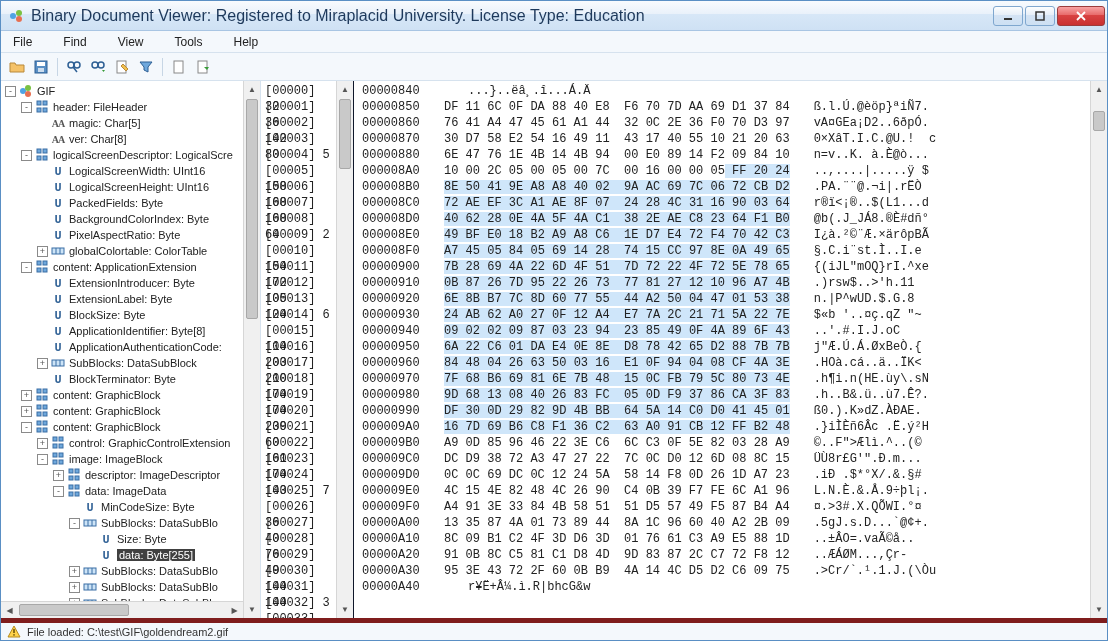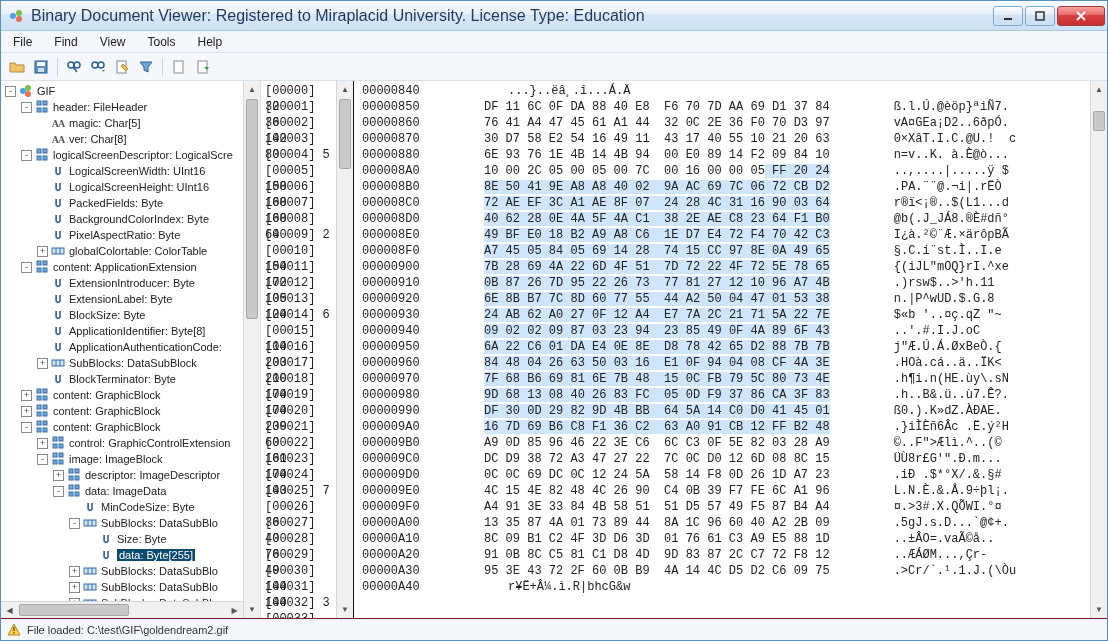--- a/index.html
+++ b/index.html
@@ -8,21 +8,21 @@
 .window { width: 1108px; height: 641px; border: 1px solid #5a8fc4; background: #fff; display: flex; flex-direction: column; }
 
 .titlebar { height: 30px; background: linear-gradient(to bottom, #f8fbfe 0%, #e9f1fa 45%, #d7e7f7 46%, #cfe1f4 100%); display: flex; align-items: center; padding: 0 2px 0 8px; border-bottom: 1px solid #a8c5e3; }
 .titlebar .app-icon { width: 16px; height: 16px; margin-right: 6px; display:inline-flex; align-items:center; justify-content:center; }
 .titlebar .title-text { flex: 1; color: #1e395b; font-size: 16px; }
 .win-btns { display: flex; gap: 2px; }
 .win-btn { width: 30px; height: 20px; border: 1px solid #7fa7cf; border-radius: 3px; background: linear-gradient(to bottom,#fdfefe,#e6eef8 45%,#d4e3f4 46%,#cde0f3); display:flex; align-items:center; justify-content:center; font-size:10px; color:#3b3b3b; }
 .win-btn.close { width: 48px; background: linear-gradient(to bottom,#f7a3a3,#e76969 45%,#d84242 46%,#c93030); border-color:#9b3b3b; color:#fff; }
 .win-btn svg { width:12px; height:10px; }
 
-.menubar { height: 22px; display:flex; align-items:center; gap: 22px; padding: 0 12px; background:#f4f8fc; border-bottom:1px solid #d6e2ee; color:#222; }
+.menubar { height: 22px; display:flex; align-items:center; gap: 31px; padding: 0 12px; background:#f4f8fc; border-bottom:1px solid #d6e2ee; color:#222; }
 .menubar span { cursor:default; }
 
 .toolbar { height: 28px; display:flex; align-items:center; gap:4px; padding:0 6px; background:#f4f8fc; border-bottom:1px solid #d6e2ee; }
 .tb-btn { width:20px; height:20px; display:flex; align-items:center; justify-content:center; border:1px solid transparent; border-radius:2px; }
 .tb-sep { width:1px; height:18px; background:#c7d6e5; margin:0 2px; }
 
 .content { flex:1; display:flex; min-height:0; }
 
 .pane { position:relative; overflow:hidden; background:#fff; }
 .pane-tree { width:260px; border-right:1px solid #d6e2ee; }
@@ -37,34 +37,34 @@
 .scroll-x .thumb { position:absolute; top:2px; bottom:2px; background:#c9c9c9; border:1px solid #a8a8a8; border-radius:2px; }
 .scroll-x .arrow { position:absolute; top:0; bottom:0; width:17px; display:flex; align-items:center; justify-content:center; font-size:8px; color:#555;}
 .scroll-x .arrow.left{left:0;} .scroll-x .arrow.right{right:0;}
 
 .tree { position:absolute; left:0; top:0; right:17px; bottom:17px; overflow:hidden; padding:2px 0; white-space:nowrap; font-size:11px; color:#222; }
 .tree-row { display:flex; align-items:center; height:16px; padding-left:4px; }
 .tree-row .exp { width:11px; height:11px; border:1px solid #8a8a8a; margin-right:3px; display:flex; align-items:center; justify-content:center; font-size:9px; line-height:9px; color:#595959; background:#fff; }
 .tree-row .exp.none { border:none; }
 .tree-row .ic { width:14px; height:14px; margin-right:4px; display:inline-flex; align-items:center; justify-content:center; }
 .tree-row .lbl { }
-.tree-row.sel .lbl { background:#0c4a6e; color:#fff; padding:0 2px; }
+.tree-row.sel .lbl { background:#404040; color:#fff; padding:0 2px; }
 .indent { display:inline-block; }
 
 .offsets { position:absolute; left:0; top:0; right:17px; bottom:0; overflow:hidden; padding:2px 4px; font-family: Consolas, "Courier New", monospace; font-size:12px; color:#222; line-height:16px; }
 .off-row { height:16px; }
 
 .hex { position:absolute; left:0; top:0; right:17px; bottom:0; overflow:hidden; padding:2px 0 2px 8px; font-family: Consolas, "Courier New", monospace; font-size:12px; line-height:16px; color:#222; }
-.hex-row { height:16px; display:flex;gap:40px; }
+.hex-row { height:16px; display:flex; }
 .hex-row .addr { width:82px; }
 .hex-row .bytes { white-space:pre; }
 .hex-row .bytes .sel { background:#cfe6fa; }
 .hex-row .ascii { white-space:pre; margin-left:24px; }
 
-.statusbar { height:22px; border-top:1px solid #7f1d1d; background:#f4f8fc; display:flex; align-items:center; padding:0 6px; gap:6px; font-size:11px; color:#333;}
+.statusbar { height:22px; border-top:5px solid #7f1d1d; background:#f4f8fc; display:flex; align-items:center; padding:0 6px; gap:6px; font-size:11px; color:#333;}
 .statusbar .warn-icon { width:14px; height:14px; }
 </style>
 </head>
 <body>
 
 <div class="window">
 
   <div class="titlebar">
     <span class="app-icon">
       <svg viewBox="0 0 16 16">
@@ -573,21 +573,21 @@
             <span class="bytes">76 41 A4 47 45 61 A1 44  32 0C 2E 36 F0 70 D3 97</span>
             <span class="ascii">vA¤GEa¡D2..6ðpÓ.</span>
           </div>
           <div class="hex-row">
             <span class="addr">00000870</span>
             <span class="bytes">30 D7 58 E2 54 16 49 11  43 17 40 55 10 21 20 63</span>
             <span class="ascii">0×XâT.I.C.@U.!  c</span>
           </div>
           <div class="hex-row">
             <span class="addr">00000880</span>
-            <span class="bytes">6E 93 76 1E 4B 14 4B 94  00 E0 89 14 F2 09 84 10</span>
+            <span class="bytes">6E 47 76 1E 4B 14 4B 94  00 E0 89 14 F2 09 84 10</span>
             <span class="ascii">n=v..K. à.È@ò...</span>
           </div>
           <div class="hex-row">
             <span class="addr">000008A0</span>
             <span class="bytes">10 00 2C 05 00 05 00 7C  00 16 00 00 05<span class="sel"> FF</span><span class="sel"> 20</span><span class="sel"> 24</span></span>
             <span class="ascii">..,....|.....ÿ $</span>
           </div>
           <div class="hex-row">
             <span class="addr">000008B0</span>
             <span class="bytes"><span class="sel">8E</span><span class="sel"> 50</span><span class="sel"> 41</span><span class="sel"> 9E</span><span class="sel"> A8</span><span class="sel"> A8</span><span class="sel"> 40</span><span class="sel"> 02</span><span class="sel">  9A</span><span class="sel"> AC</span><span class="sel"> 69</span><span class="sel"> 7C</span><span class="sel"> 06</span><span class="sel"> 72</span><span class="sel"> CB</span><span class="sel"> D2</span></span>

